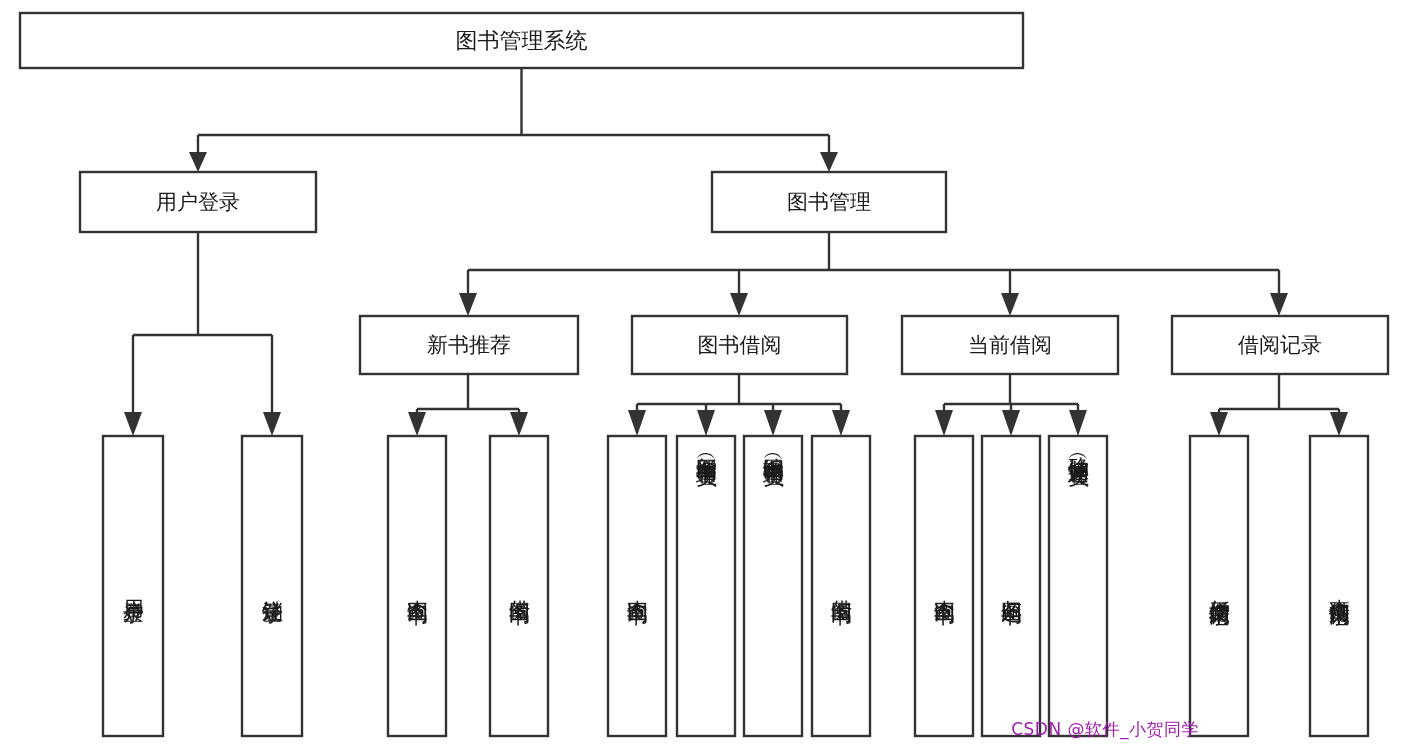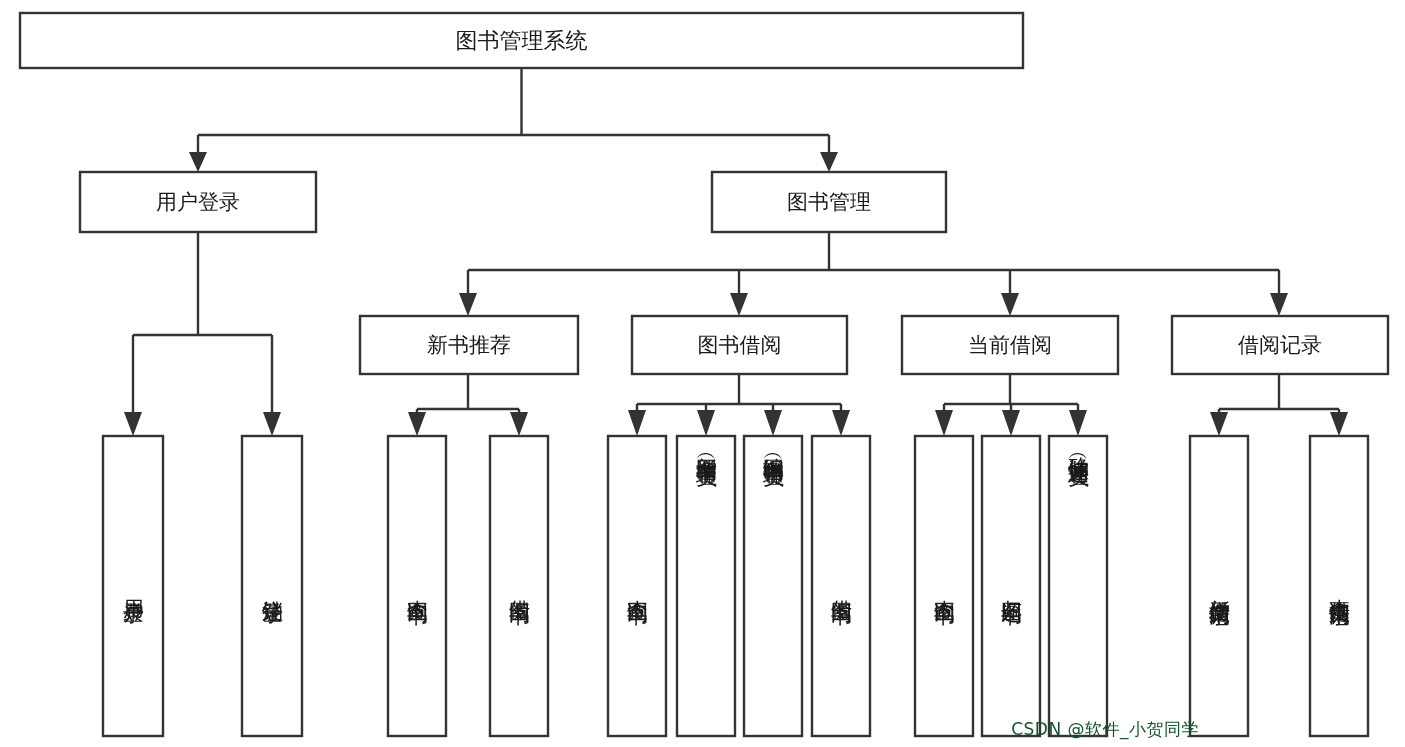--- a/index.html
+++ b/index.html
@@ -80,21 +80,21 @@
     justify-content: flex-start;
     padding-top: 4px;
     box-sizing: border-box;
   }
   #watermark {
     position: absolute;
     right: 10px;
     bottom: 6px;
     font-family: "DejaVu Sans", "Liberation Sans", sans-serif;
     font-size: 17px;
-    color: #14532d;
+    color: #a21caf;
     letter-spacing: 0.5px;
     white-space: nowrap;
     pointer-events: none;
   }
 </style>
 </head>
 <body>
 
 <div id="diagram-root">
 

